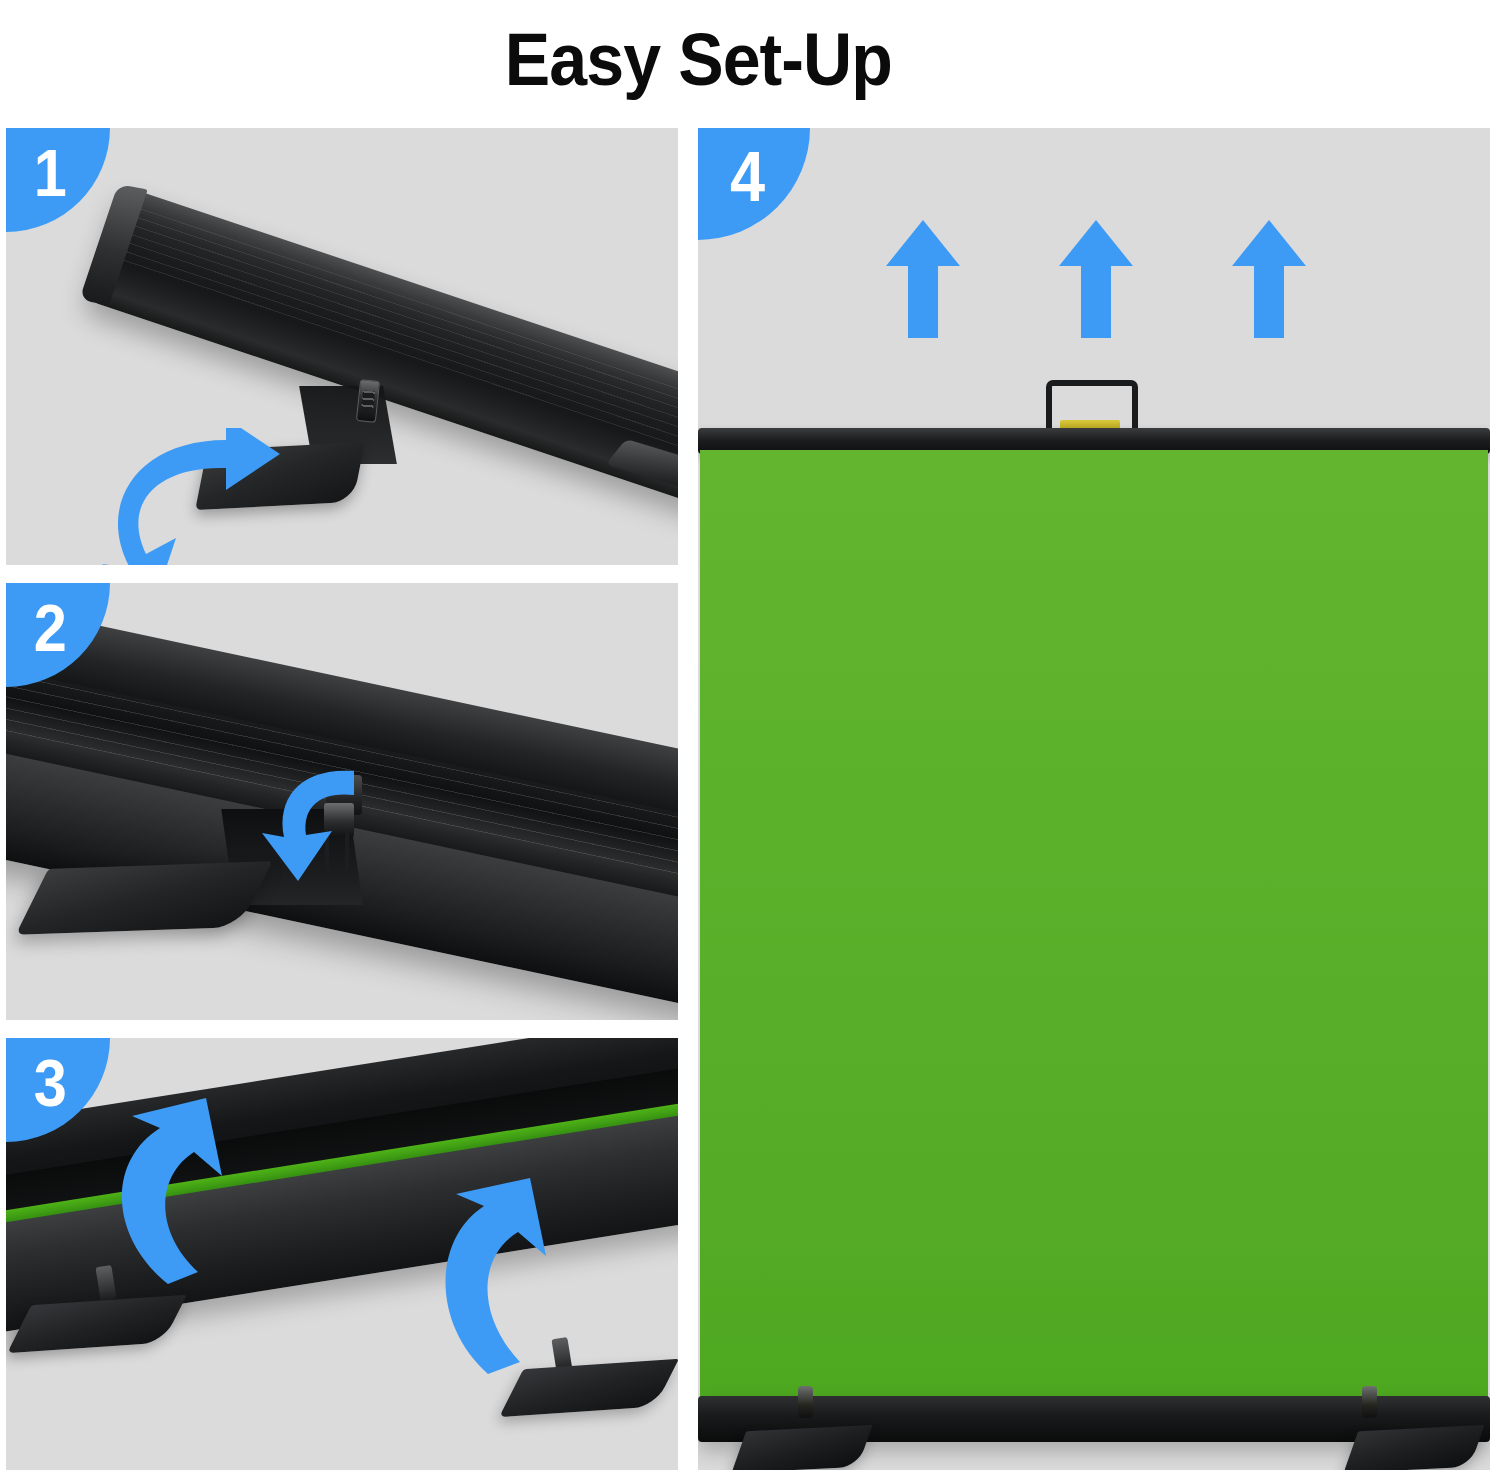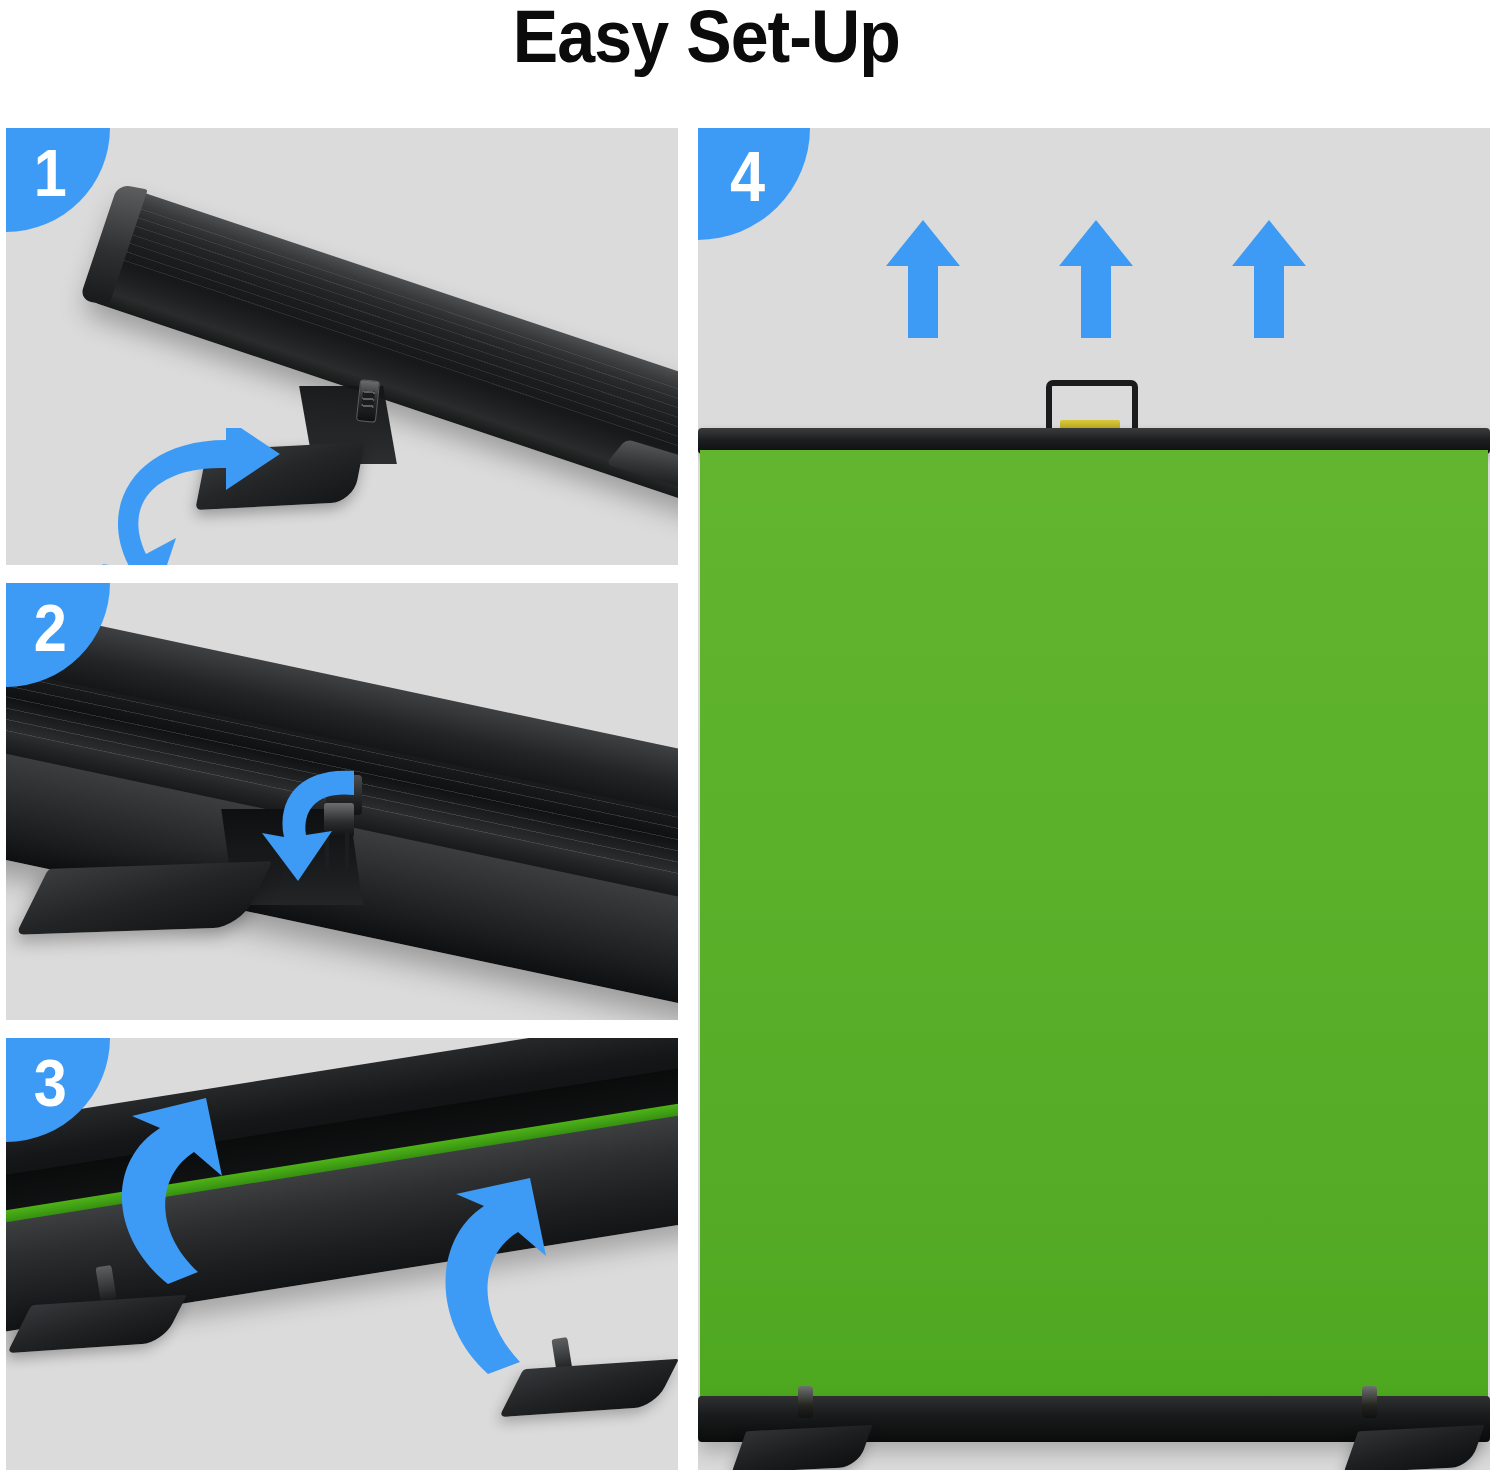--- a/index.html
+++ b/index.html
@@ -11,25 +11,26 @@
     width: 1500px;
     height: 1472px;
     font-family: "Liberation Sans", sans-serif;
     overflow: hidden;
     position: relative;
   }
 
   
   .title-bar {
     position: absolute;
-    left: 8px;
+    left: 0;
     top: 0;
     width: 1396px;
     height: 120px;
     display: flex;
+    align-items: center;
     justify-content: center;
   }
   .title-text {
     font-family: "Liberation Sans Narrow", "Liberation Sans", sans-serif;
     font-weight: 700;
     font-size: 74px;
     letter-spacing: -1px;
     color: #0b0b0b;
     transform: scaleX(0.92);
     line-height: 1;

